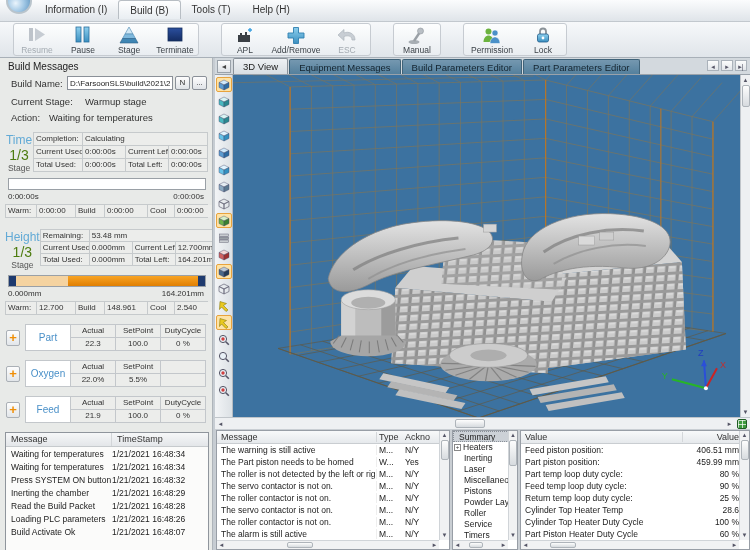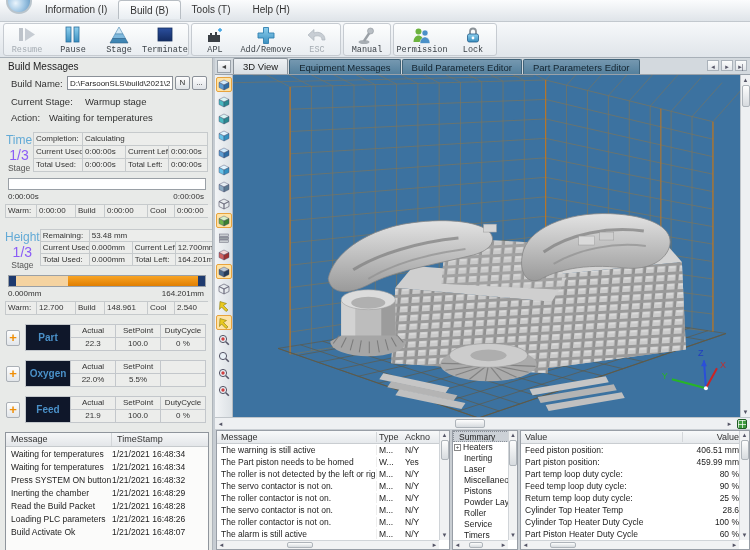--- a/index.html
+++ b/index.html
@@ -14,21 +14,21 @@
     background:radial-gradient(circle at 35% 60%,#eaf4fc 0%,#9fc6e4 45%,#4d86b4 100%);
     border:2px solid #b9c4cc;}
   .mitem{font-size:10px;color:#333;padding:4px 11px 3px;cursor:default;}
   .mitem.active{background:linear-gradient(#ffffff,#e9eef2);border:1px solid #b8bec4;border-bottom:none;
     border-radius:3px 3px 0 0;}
 
   
   .toolbar{height:36px;background:linear-gradient(#f6f8fa,#e0e5ea);border-bottom:1px solid #a8b0b8;
     display:flex;align-items:stretch;padding:1px 2px;flex:0 0 auto;}
   .tgroup{display:flex;border:1px solid #c6cbd1;border-radius:3px;background:linear-gradient(#fdfefe,#e9edf1);
-    margin:0 1px;font-family:Liberation Mono, monospace;}
+    margin:0 11px;}
   .tbtn{width:46px;display:flex;flex-direction:column;align-items:center;justify-content:flex-start;
     padding-top:1px;cursor:pointer;}
   .tbtn .lbl{font-size:8.5px;color:#3c4248;margin-top:-1px;white-space:nowrap;}
   .tbtn.disabled .lbl{color:#a4abb2;}
   .tbtn svg{width:24px;height:21px;}
   .tbtn.wide{width:56px;text-align:right;}
 
   
   .main{flex:1;display:flex;min-height:0;}
   .leftcol{width:213px;flex:0 0 auto;background:#e8eae8;border-right:1px solid #aeb4ba;
@@ -44,43 +44,43 @@
     padding:0 2px;font-family:"Liberation Sans",sans-serif;color:#222;}
   .sqbtn{width:15px;height:14px;margin-left:2px;font-size:8px;line-height:12px;text-align:center;
     background:linear-gradient(#fdfdfd,#dfe3e7);border:1px solid #8a9098;border-radius:2px;color:#333;cursor:pointer;}
   .kv{display:flex;margin:5px 0 0 8px;font-size:9.5px;}
   .kv .k{width:74px;}
   .kv.action .k{width:38px;}
 
   .stage-grp{display:flex;margin:9px 0 0 2px;}
   .badge{width:36px;text-align:center;padding-top:1px;}
   .badge .t{font-size:12px;color:#62aad6;}
-  .badge .n{font-size:14px;color:#8b5cf6;margin-top:0px;}
+  .badge .n{font-size:14px;color:#4d7c0f;margin-top:0px;}
   .badge .s{font-size:8.5px;color:#555;}
   .mini-tbl{flex:1;display:grid;grid-template-columns:48px 42px 42px 38px;gap:1px;background:#c6cacc;
     border:1px solid #c6cacc;height:fit-content;margin-right:2px;}
   .mini-tbl .c{background:#ecedeb;font-size:8px;padding:1px 2px;height:12px;line-height:10px;
     white-space:nowrap;overflow:hidden;}
   .mini-tbl .c.span3{grid-column:2 / span 3;}
   .pbar{height:12px;border:1px solid #9aa0a6;background:#fff;margin:5px 4px 0 5px;display:flex;overflow:hidden;}
   .pbar .seg{height:100%;}
   .bar-lbls{display:flex;justify-content:space-between;font-size:8px;margin:2px 6px 0 5px;color:#333;}
   .wbc{display:grid;grid-template-columns:30px 38px 28px 42px 26px 38px;gap:1px;background:#c6cacc;
     border:1px solid #c6cacc;margin:3px 2px 0 2px;}
   .wbc .c{background:#ecedeb;font-size:8px;padding:1px 2px;height:12px;line-height:10px;white-space:nowrap;}
   .h-rows .c{height:11px;line-height:9px;}
 
   .gas{display:flex;align-items:center;margin:9px 0 0 3px;}
   .plusbtn{width:17px;height:16px;background:linear-gradient(#fdfdfd,#e2e6ea);border:1px solid #aab0b6;
     border-radius:2px;color:#ef8e06;font-size:13px;font-weight:bold;line-height:14px;text-align:center;
     margin-right:5px;cursor:pointer;}
   .gas-tbl{flex:1;display:grid;grid-template-columns:44px 44px 44px 44px;gap:1px;background:#c3c7cb;
     border:1px solid #c3c7cb;margin-right:4px;}
-  .gas-tbl .gl{grid-row:span 2;background:#0f172a;display:flex;align-items:center;justify-content:center;
-    color:#4a90c8;font-size:10px;font-weight:bold;}
+  .gas-tbl .gl{grid-row:span 2;background:#ffffff;display:flex;align-items:center;justify-content:center;
+    color:#4a90c8;font-size:10px;}
   .gas-tbl .c{background:#ecedeb;font-size:8px;text-align:center;height:12px;line-height:11px;white-space:nowrap;}
 
   .llog{margin:9px 1px 0 2px;height:124px;border:1px solid #8f959c;background:#fbfbfa;overflow:hidden;}
   .llog .hdr{display:flex;height:14px;background:linear-gradient(#f6f7f8,#e3e6e9);border-bottom:1px solid #c6cacd;
     font-size:9px;color:#333;}
   .llog .hdr span{padding:1px 0 0 5px;}
   .llog .hdr .h1{flex:1;border-right:1px solid #d2d5d8;}
   .llog .hdr .h2{width:96px;}
   .llog .row{display:flex;height:13px;font-size:8.5px;color:#222;align-items:center;}
   .llog .row .m{flex:1;padding-left:5px;white-space:nowrap;overflow:hidden;}

